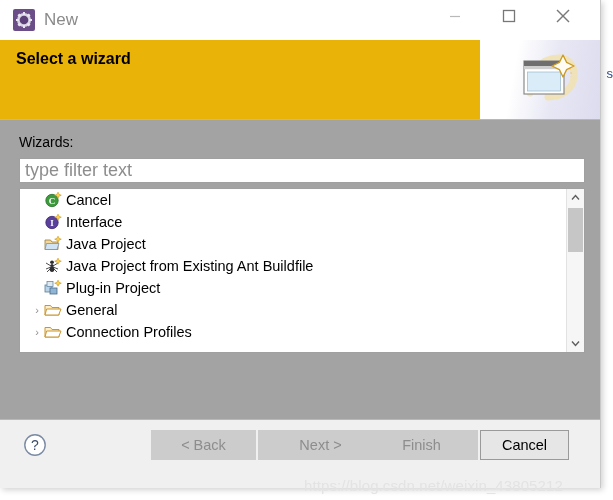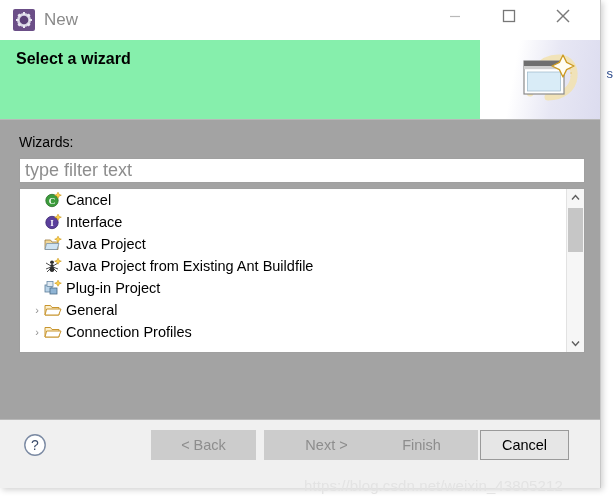--- a/index.html
+++ b/index.html
@@ -84,21 +84,21 @@
   }
   #btn-min { right: 122px; }
   #btn-max { right: 68px; }
   #btn-close { right: 14px; }
   .wbtn svg { position: absolute; left: 50%; top: 50%; transform: translate(-50%,-50%); }
 
   
   #header {
     position: relative;
     height: 79px;
-    background: #86efac;
+    background: #eab308;
     border-bottom: 1px solid #b8b8b8;
     overflow: hidden;
   }
   #header-title {
     position: absolute;
     left: 16px;
     top: 10px;
     font-size: 16px;
     font-weight: bold;
     color: #000000;
@@ -263,21 +263,21 @@
     color: #8d8d8d;
     cursor: default;
     padding: 0;
   }
   .dlg-btn.enabled {
     background: #e6e6e6;
     border: 1px solid #9a9a9a;
     color: #000000;
   }
   #btn-back   { left: 151px; width: 105px; }
-  #btn-next   { left: 264px; width: 125px; }
+  #btn-next   { left: 258px; width: 125px; }
   #btn-finish { left: 365px; width: 113px; }
   #btn-cancel { left: 480px; width: 89px; }
 
   
   #watermark {
     position: absolute;
     left: 304px;
     top: 477px;
     font-size: 15px;
     color: #e3e3e3;

